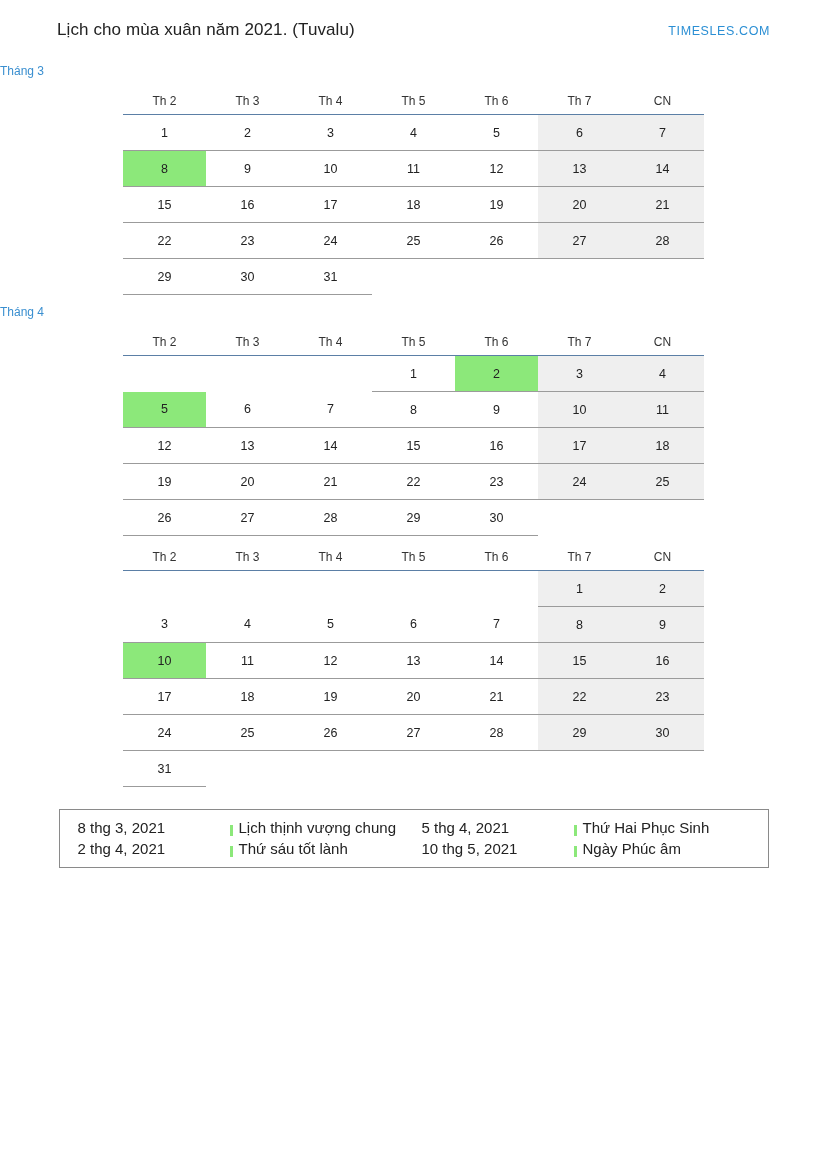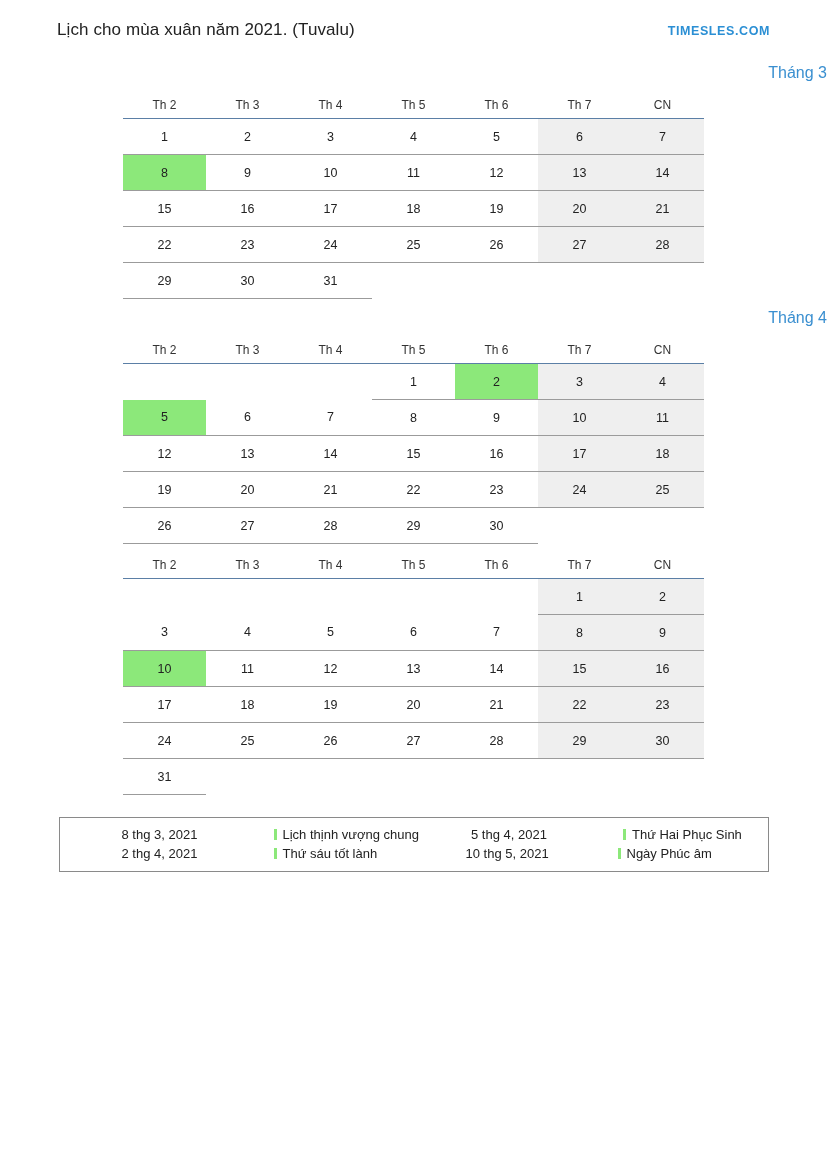--- a/index.html
+++ b/index.html
@@ -26,33 +26,33 @@
   .page-title {
     font-size: 17px;
     color: #222222;
     font-weight: normal;
     letter-spacing: 0.1px;
   }
   .brand {
     font-size: 12.5px;
     color: #2b8fd4;
     letter-spacing: 0.6px;
-    font-weight: bold;
+    font-weight: normal;
   }
   .months {
     padding: 14px 0 0 0;
   }
   .month-block {
     width: 827px;
     margin-bottom: 10px;
   }
   .month-title {
-    text-align: right;
+    text-align: left;
     color: #3a8fd0;
-    font-size: 16px;
+    font-size: 12px;
     margin: 10px 0 12px 0;
     font-weight: normal;
   }
   table.cal {
     border-collapse: collapse;
     margin: 0 auto;
     table-layout: fixed;
     width: 580px;
   }
   table.cal th {
@@ -92,25 +92,24 @@
     display: flex;
     flex-wrap: wrap;
   }
   .legend-row {
     display: flex;
     width: 100%;
   }
   .legend-item {
     width: 50%;
     display: flex;
-    align-items: center;
-    font-size: 13px;
+    align-items: flex-end;
+    font-size: 15px;
     color: #222222;
     padding: 2px 0;
-    margin-left: 44px;
   }
   .legend-date {
     width: 160px;
     padding-left: 8px;
     white-space: nowrap;
   }
   .legend-swatch {
     display: inline-block;
     width: 3px;
     height: 11px;

